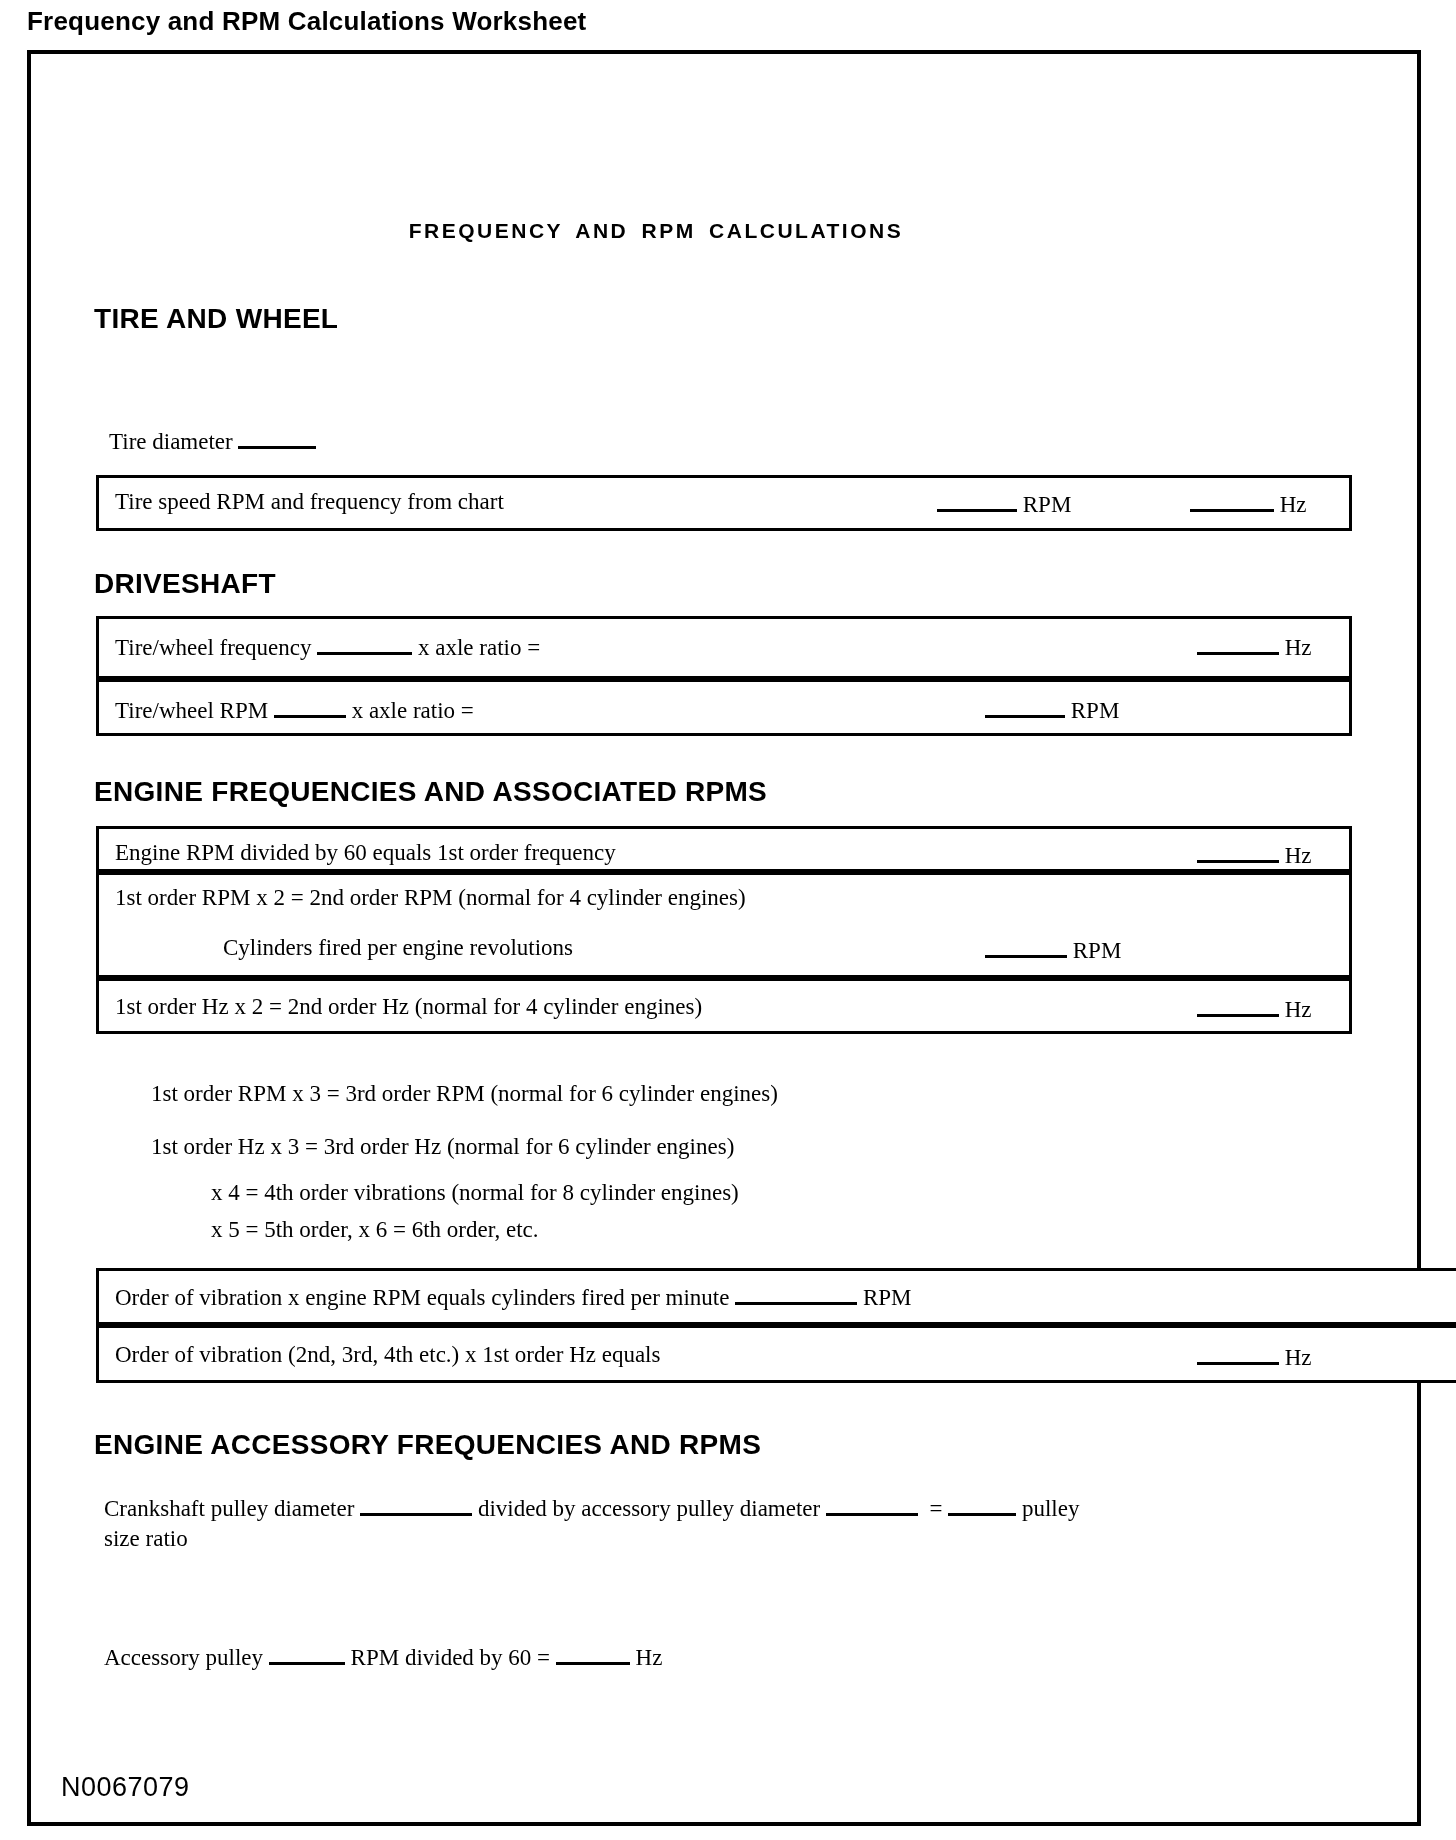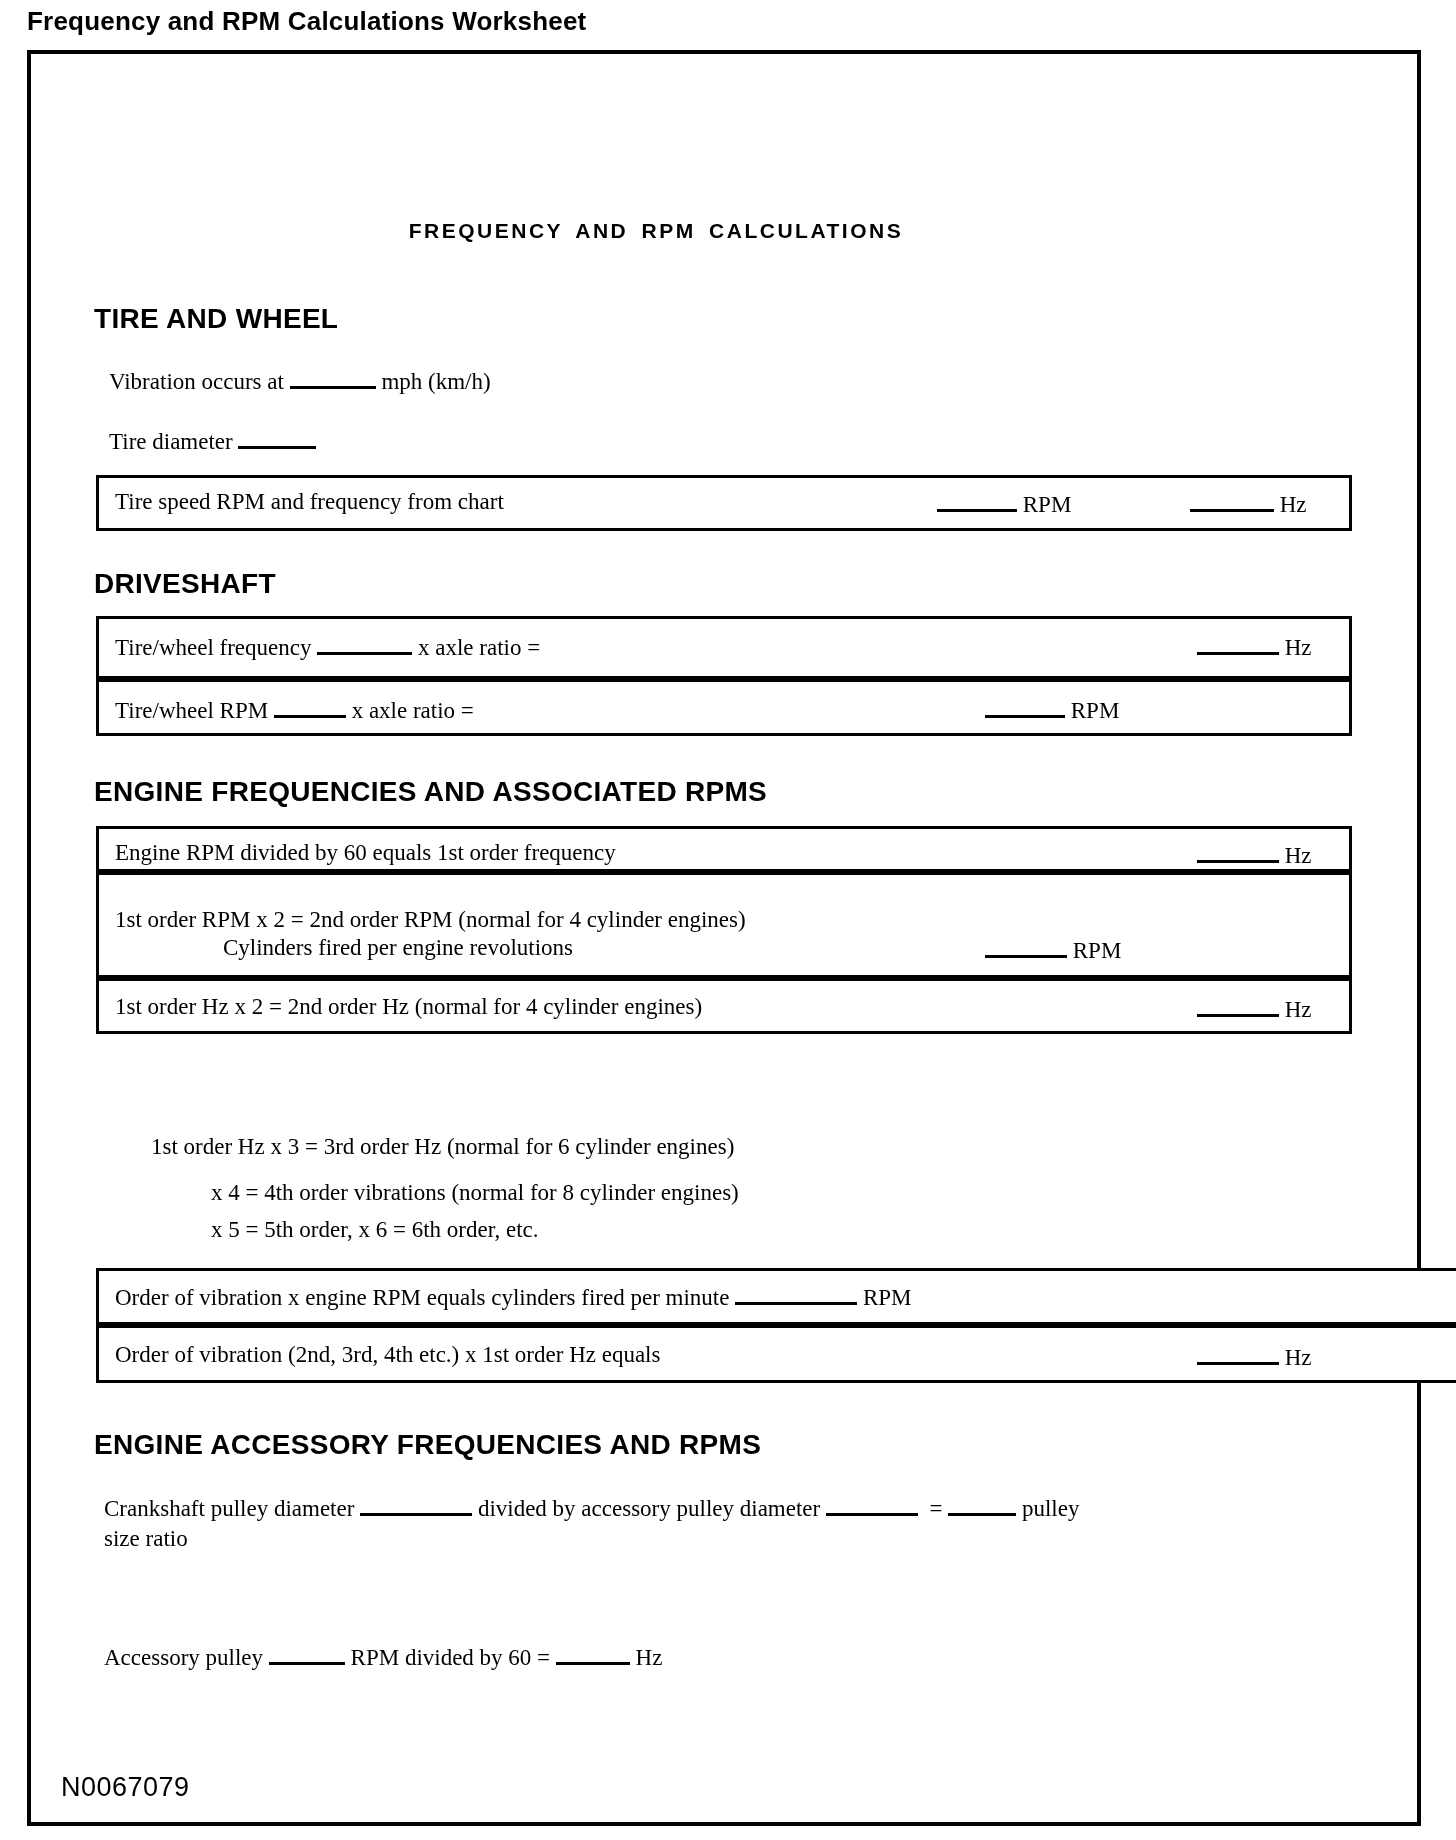--- a/index.html
+++ b/index.html
@@ -71,25 +71,20 @@
 <body>
 
 <div class="doc-title">Frequency and RPM Calculations Worksheet</div>
 
 <div class="outer-box">
 
   <div class="doc-heading">FREQUENCY AND RPM CALCULATIONS</div>
 
   <div class="section-heading" style="top:249px">TIRE AND WHEEL</div>
 
-  <div class="bodyline" style="left:78px; top:312px">
-    <span>Vibration occurs at</span>
-    <span class="u" style="width:86px"></span>
-    <span>mph (km/h)</span>
-  </div>
 
   <div class="bodyline" style="left:78px; top:372px">
     <span>Tire diameter</span>
     <span class="u" style="width:78px"></span>
   </div>
 
   <div class="wbox" style="top:421px; width:1256px">
     <div class="wrow" style="height:50px">
       <span class="rowtext" style="top:11px">Tire speed RPM and frequency from chart</span>
       <span class="ug" style="left:838px; top:11px">
@@ -134,36 +129,37 @@
 
   <div class="wbox" style="top:772px; width:1256px">
     <div class="wrow" style="height:40px">
       <span class="rowtext" style="top:11px">Engine RPM divided by 60 equals 1st order frequency</span>
       <span class="ug" style="left:1098px; top:11px">
         <span class="u" style="width:82px"></span>
         <span>Hz</span>
       </span>
     </div>
     <div class="wrow" style="height:106px">
-      <span class="rowtext" style="top:32px">1st order RPM x 2 = 2nd order RPM  (normal for 4 cylinder engines)</span>
+      <span class="rowtext" style="top:10px">1st order RPM x 2 = 2nd order RPM  (normal for 4 cylinder engines)</span>
       <span class="rowtext" style="left:124px; top:60px">Cylinders fired per engine revolutions</span>
       <span class="ug" style="left:886px; top:60px">
         <span class="u" style="width:82px"></span>
         <span>RPM</span>
       </span>
     </div>
     <div class="wrow" style="height:56px">
       <span class="rowtext" style="top:13px">1st order Hz x 2 = 2nd order Hz  (normal for 4 cylinder engines)</span>
       <span class="ug" style="left:1098px; top:13px">
         <span class="u" style="width:82px"></span>
         <span>Hz</span>
       </span>
     </div>
   </div>
 
+  <div class="bodyline" style="left:120px; top:1027px">1st order RPM x 3 = 3rd order RPM (normal for 6 cylinder engines)</div>
   <div class="bodyline" style="left:120px; top:1080px">1st order Hz x 3 = 3rd order Hz  (normal for 6 cylinder engines)</div>
   <div class="bodyline" style="left:180px; top:1126px">x 4 = 4th order vibrations  (normal for 8 cylinder engines)</div>
   <div class="bodyline" style="left:180px; top:1163px">x 5 = 5th order, x 6 = 6th order, etc.</div>
 
   <div class="wbox" style="top:1214px; width:1444px">
     <div class="wrow" style="height:51px">
       <span class="rowtext" style="top:11px">
         <span>Order of vibration x engine RPM equals cylinders fired per minute</span>
         <span class="u" style="width:122px"></span>
         <span>RPM</span>

